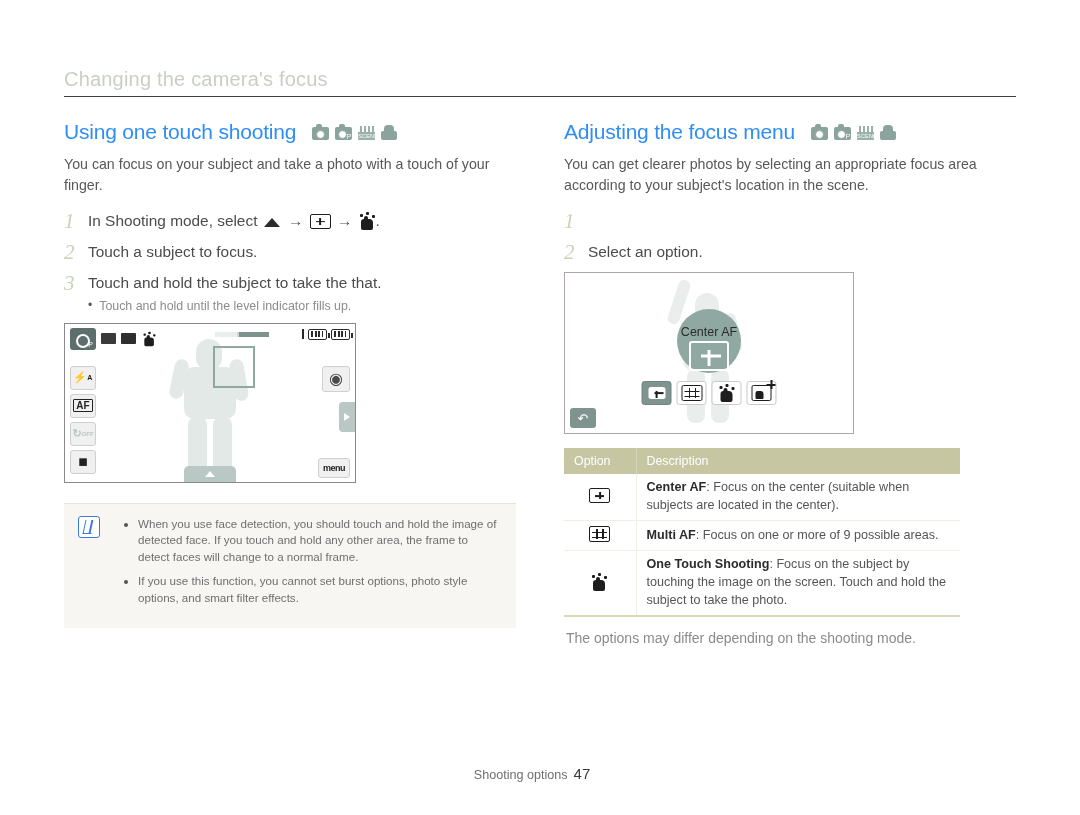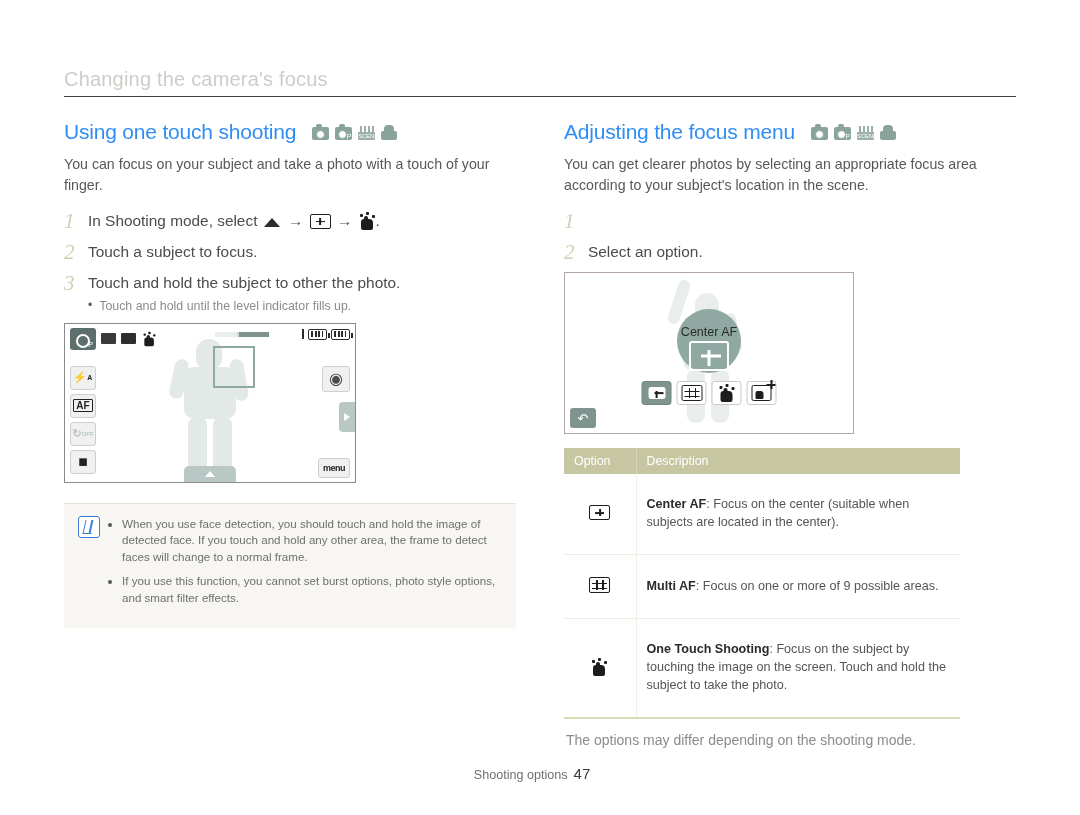--- a/index.html
+++ b/index.html
@@ -216,21 +216,21 @@
   }
   .level-bar{
     position:absolute;left:150px;top:8px;width:54px;height:5px;background:#cfd8d4;border-radius:1px;
   }
   .level-bar .f{position:absolute;left:0;top:0;bottom:0;width:22px;background:#e9efed;}
   .level-bar .g{position:absolute;right:0;top:0;bottom:0;width:30px;background:#7f938e;}
 
   
   .notebox{
     margin-top: 20px; background:#f7f6f2; border-top:1px solid #e7e3d8;
-    width:452px; padding:12px 14px 14px 14px; display:flex; gap:8px;
+    width:452px; padding:12px 14px 14px 14px; display:flex; gap:24px;
   }
   .noteicon{
     flex:0 0 22px;width:22px;height:22px;border:1.6px solid #3e7ad8;border-radius:3px;
     position:relative;background:#fff;
   }
   .noteicon .pen{
     position:absolute;left:5px;top:3px;width:9px;height:14px;border-left:1.6px solid #3e7ad8;
     border-bottom:1.6px solid #3e7ad8;transform:skewX(-12deg);
   }
   .noteicon .pen2{
@@ -275,21 +275,21 @@
   }
 
   
   .optable{ width:396px; margin-top:14px; border-collapse:collapse; font-size:12.6px; }
   .optable thead th{
     background:#c6c6a2; color:#fff; font-weight:normal; text-align:left;
     padding:6px 10px; font-size:12.4px;
   }
   .optable thead th.c1{ width:72px; border-right:1px solid #d6d6bb; }
   .optable tbody td{
-    border-bottom:1px solid #efefe4; padding:22px 10px; vertical-align:middle; color:#555;
+    border-bottom:1px solid #efefe4; padding:5px 10px; vertical-align:middle; color:#555;
     line-height:1.42;
   }
   .optable tbody td.c1{ width:72px; text-align:center; border-right:1px solid #efefe4; }
   .optable tbody tr:last-child td{ border-bottom:2px solid #d9d9b8; }
   .optable b{ color:#2b2b2b; font-weight:bold; }
 
   .tablenote{ margin-top:13px; font-size:14px; color:#8b8b8b; padding-left:2px; }
 
   
   .footer{
@@ -339,21 +339,21 @@
       </div>
 
       <div class="step">
         <div class="num">2</div>
         <div class="body">Touch a subject to focus.</div>
       </div>
 
       <div class="step">
         <div class="num">3</div>
         <div class="body">
-          <span>Touch and hold the subject to other the photo.</span>
+          <span>Touch and hold the subject to take the that.</span>
           <div class="sub">
             <span class="dot">•</span>
             <span>Touch and hold until the level indicator fills up.</span>
           </div>
         </div>
       </div>
     </div>
 
     <div class="lcd">
       <div class="person">

